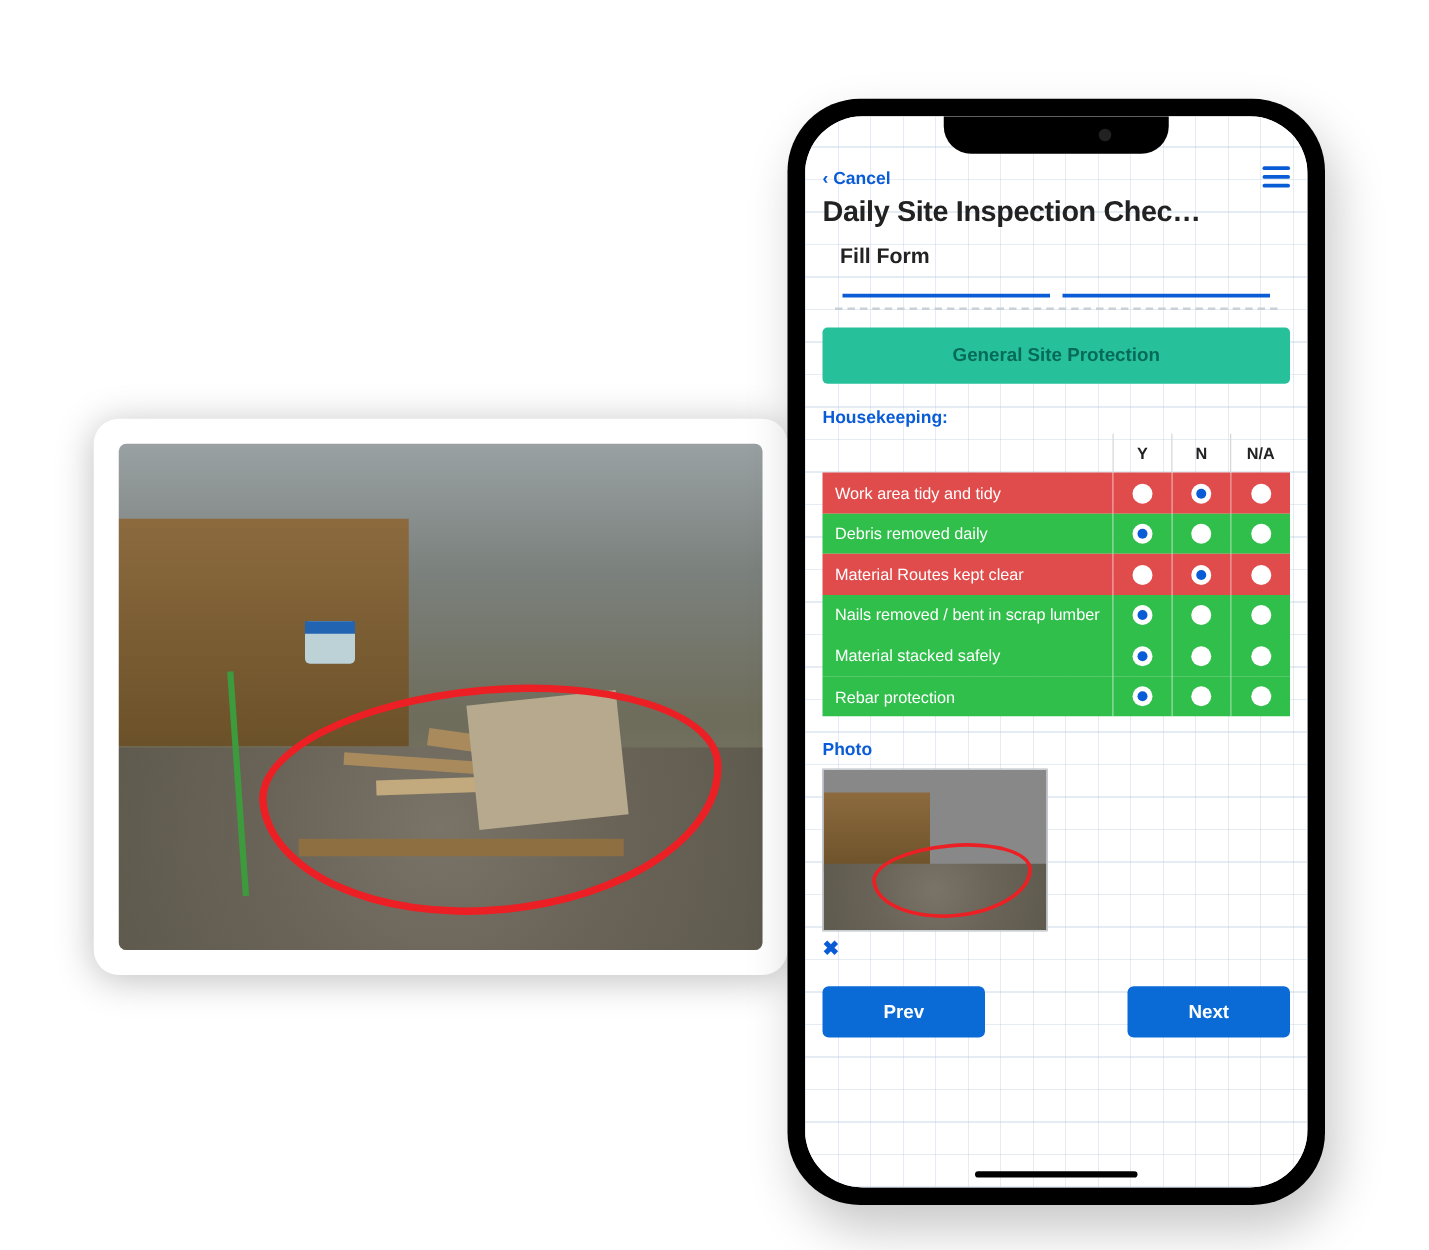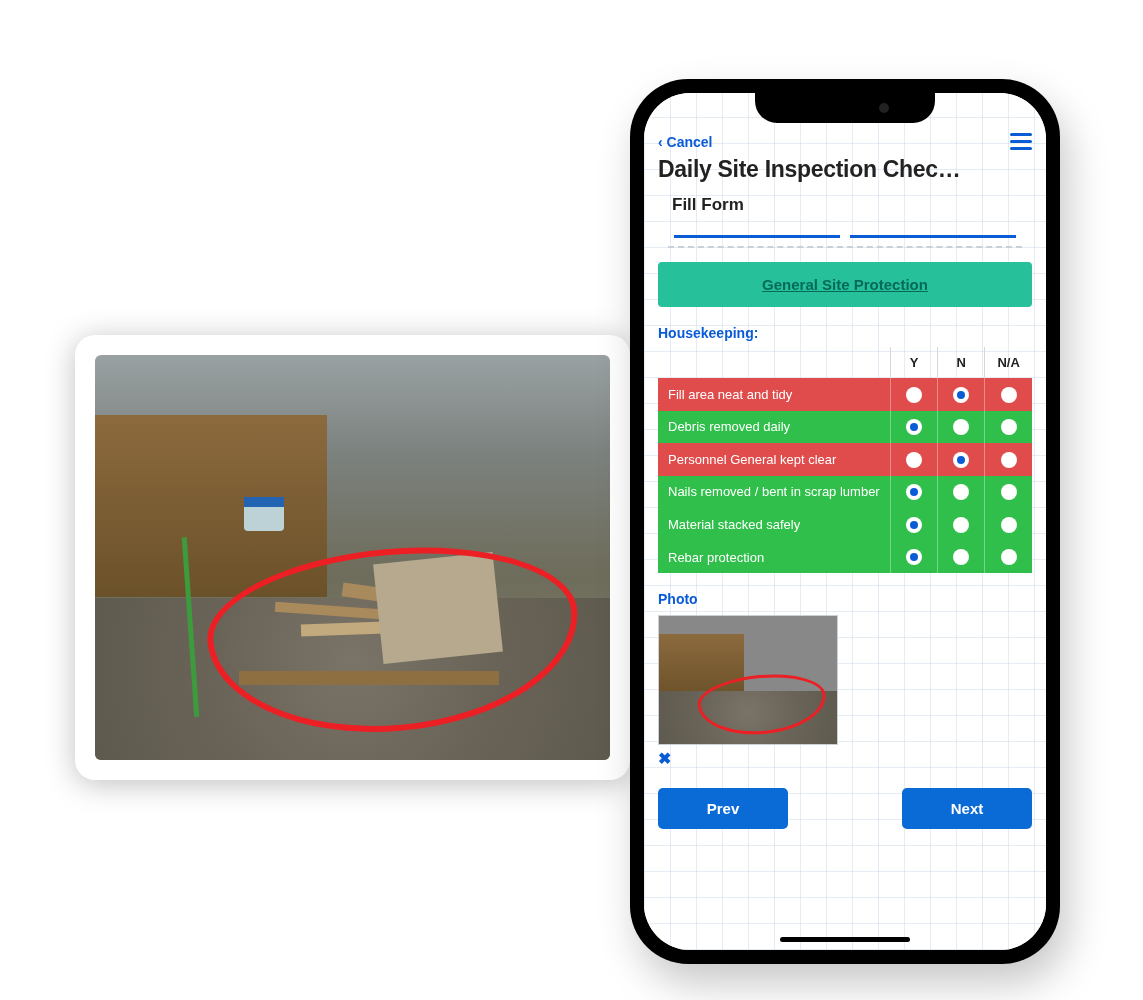--- a/index.html
+++ b/index.html
@@ -101,21 +101,20 @@
   .title { font-weight:900; font-size:23px; letter-spacing:-.3px; margin-bottom:12px; white-space:nowrap; overflow:hidden; text-overflow:ellipsis;}
   .subhead { font-weight:800; font-size:17px; padding:0 14px 20px;}
   .stepper { display:flex; gap:10px; padding:0 16px 8px; }
   .stepper div{flex:1;height:3px;background:#0a5cd6;}
   .sep { border:none; border-top:2px dashed #c9d0d6; margin:0 10px 14px;}
 
   .banner {
     background:#26c19a; color:#066a5a; font-weight:800;
     text-align:center; padding:14px 0; border-radius:4px; margin-bottom:18px;
     font-size:15px;
-    text-decoration:underline;
   }
 
   .section-label { color:#0a5cd6; font-weight:700; font-size:14px; margin-bottom:6px;}
 
   table.cl { width:100%; border-collapse:collapse; font-size:13px; }
   table.cl th { padding:8px 0; font-weight:800; }
   table.cl th.lbl { text-align:left; width:62%; }
   table.cl th.col { width:12.6%; text-align:center; border-left:1px solid #d7d7d7;}
   table.cl td { padding:8px 10px; color:#fff; }
   table.cl td.col { text-align:center; border-left:1px solid rgba(255,255,255,.35); }
@@ -197,33 +196,33 @@
         <thead>
           <tr>
             <th class="lbl"></th>
             <th class="col">Y</th>
             <th class="col">N</th>
             <th class="col">N/A</th>
           </tr>
         </thead>
         <tbody id="rows">
             <tr class="red">
-              <td>Fill area neat and tidy</td>
+              <td>Work area tidy and tidy</td>
               <td class="col"><span class="radio"></span></td>
               <td class="col"><span class="radio sel"></span></td>
               <td class="col"><span class="radio"></span></td>
             </tr>
             <tr class="green">
               <td>Debris removed daily</td>
               <td class="col"><span class="radio sel"></span></td>
               <td class="col"><span class="radio"></span></td>
               <td class="col"><span class="radio"></span></td>
             </tr>
             <tr class="red">
-              <td>Personnel General kept clear</td>
+              <td>Material Routes kept clear</td>
               <td class="col"><span class="radio"></span></td>
               <td class="col"><span class="radio sel"></span></td>
               <td class="col"><span class="radio"></span></td>
             </tr>
             <tr class="green">
               <td>Nails removed / bent in scrap lumber</td>
               <td class="col"><span class="radio sel"></span></td>
               <td class="col"><span class="radio"></span></td>
               <td class="col"><span class="radio"></span></td>
             </tr>

